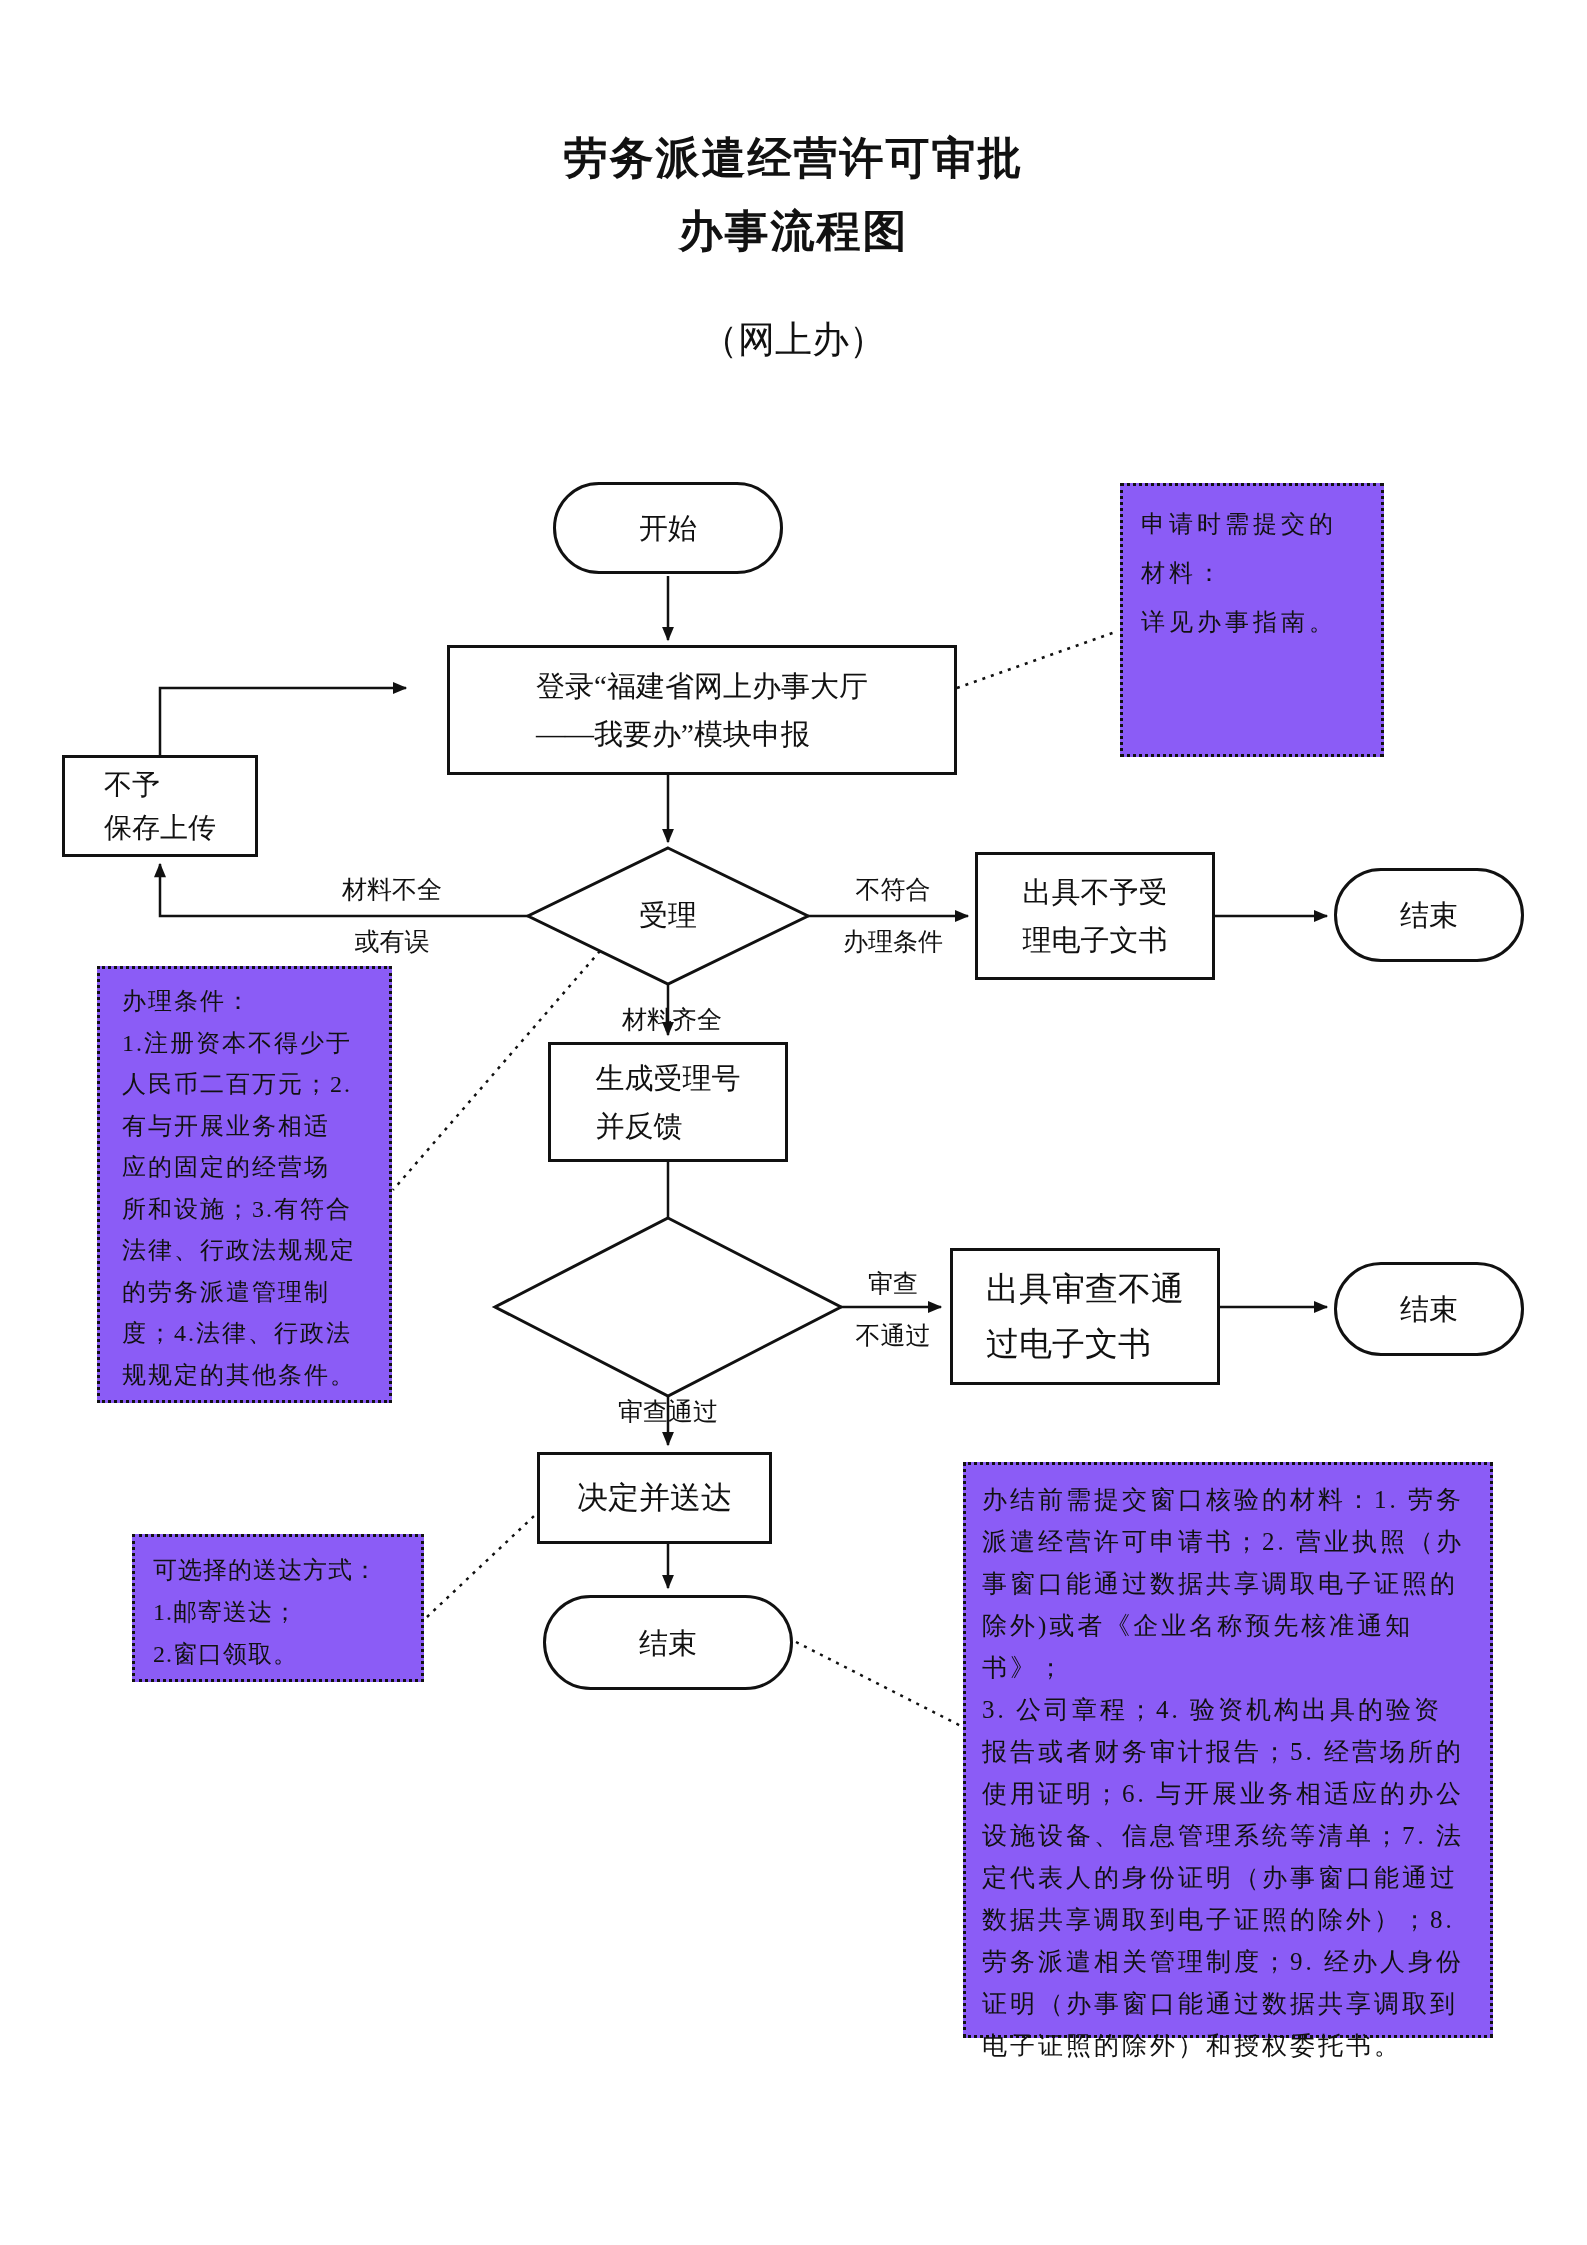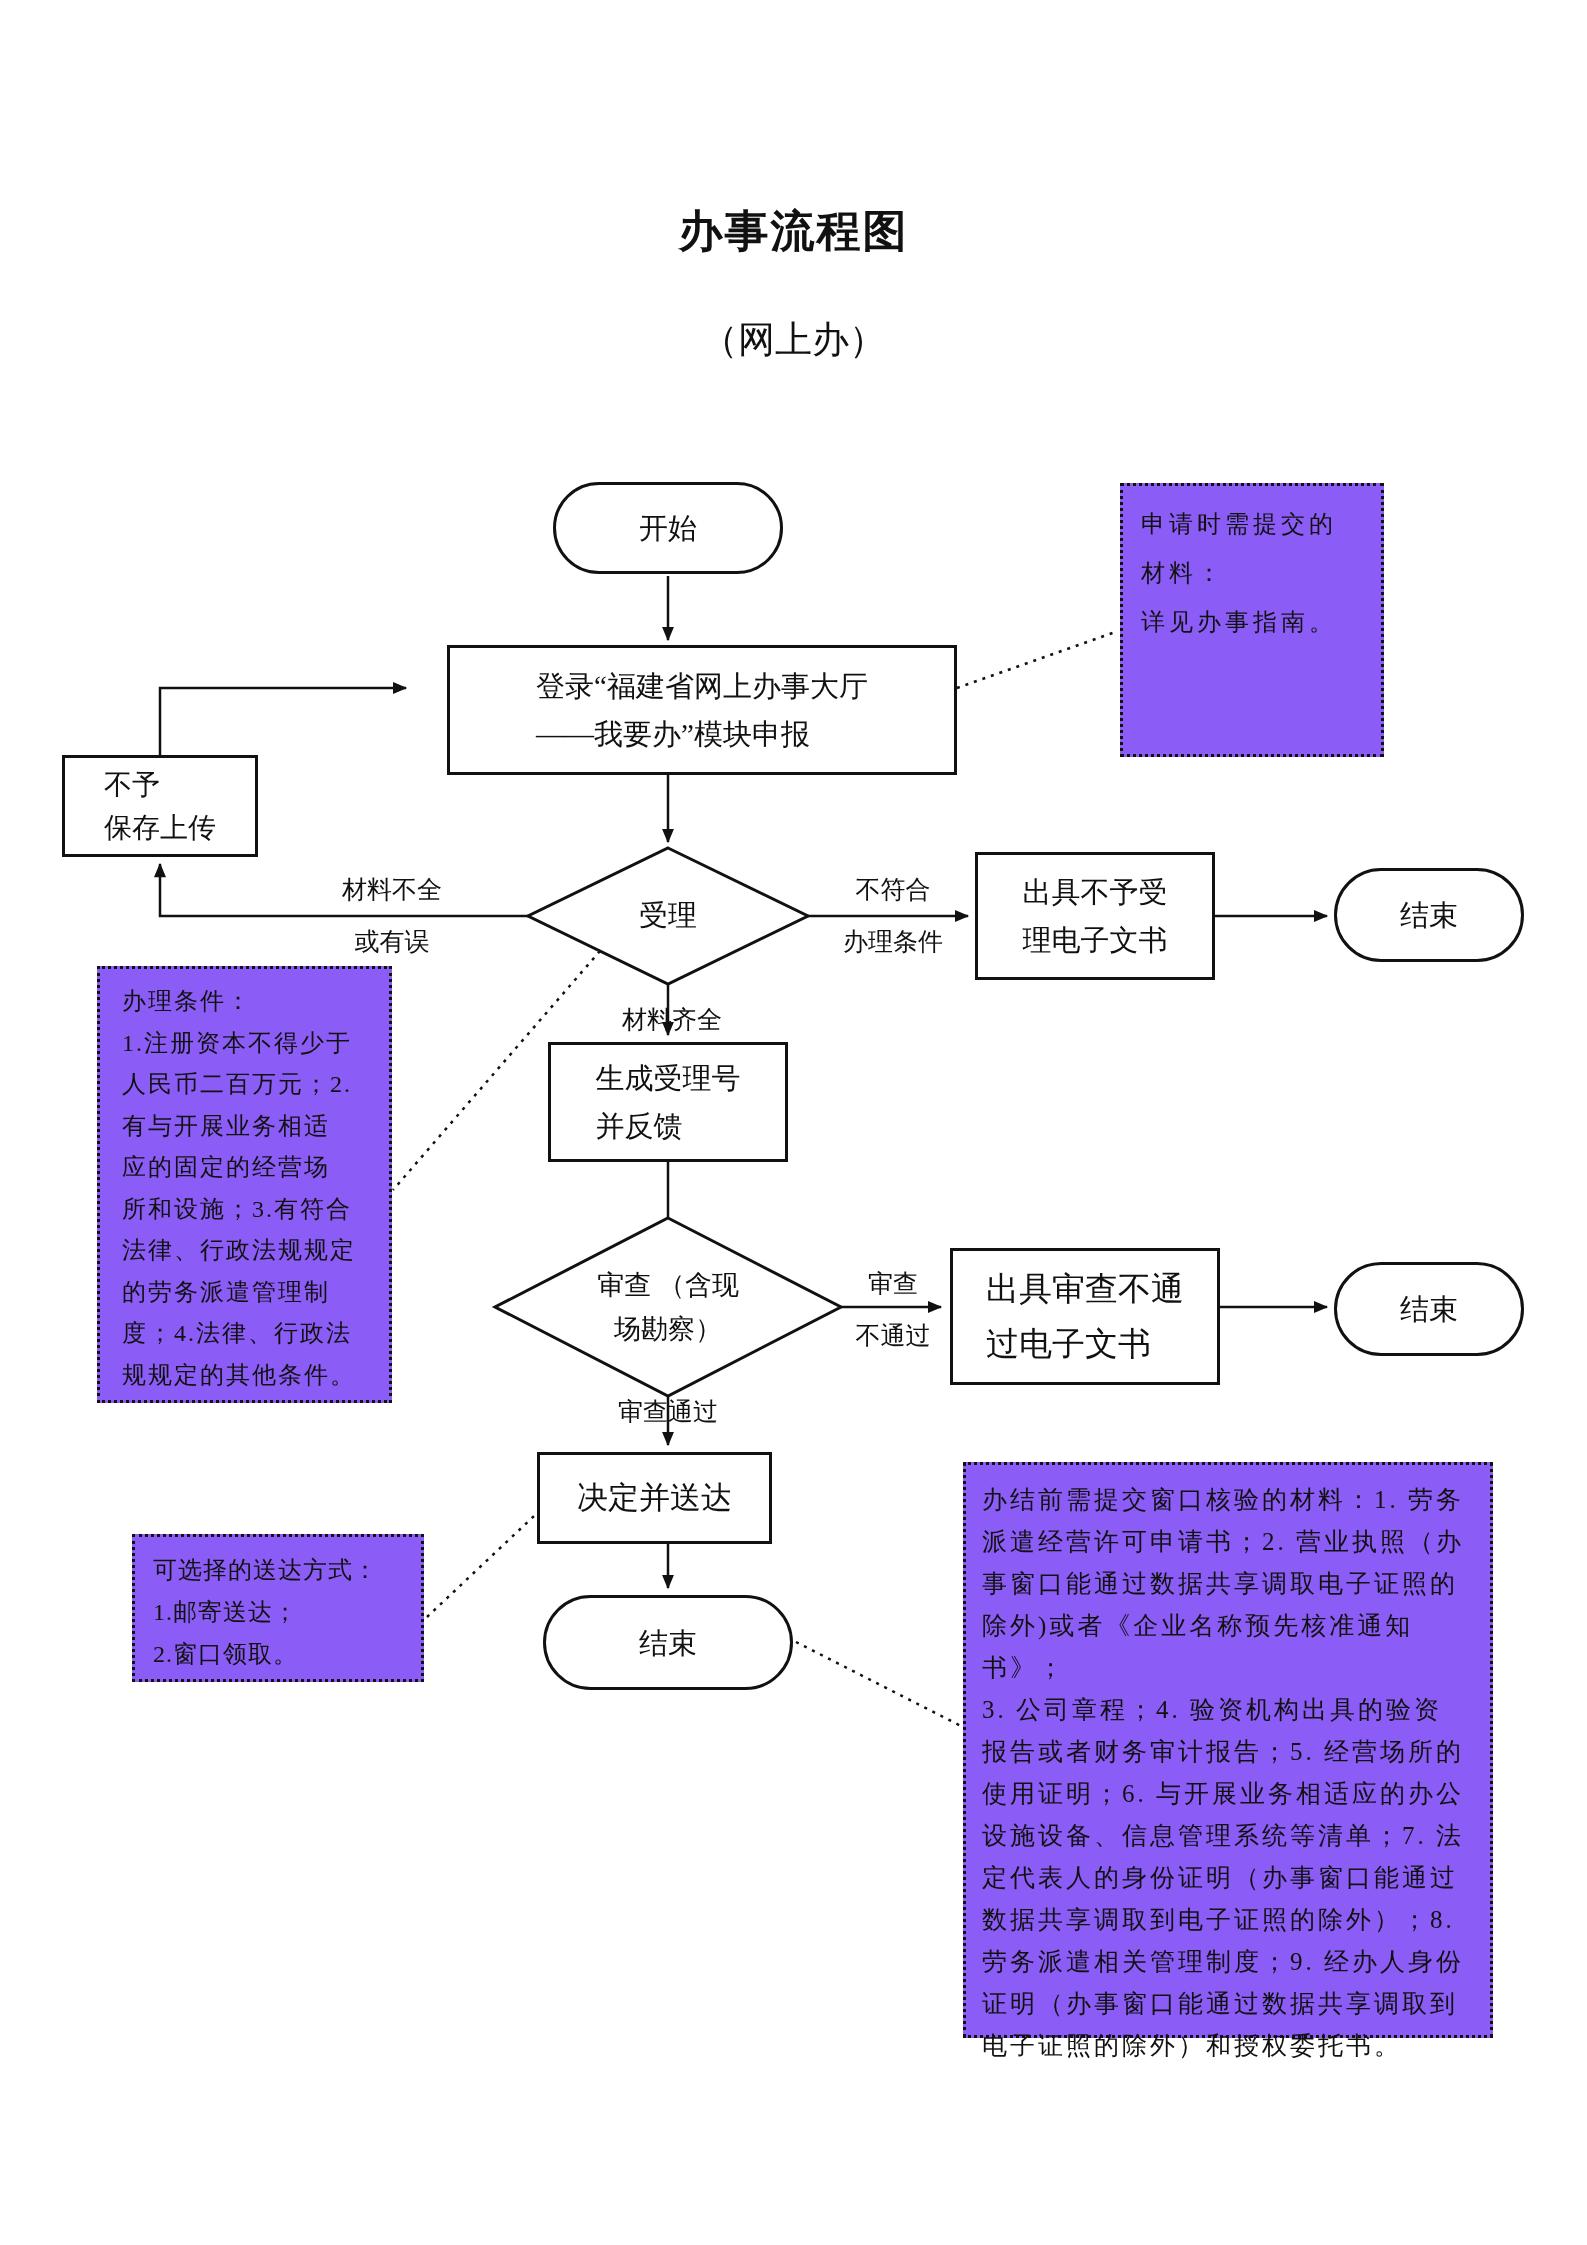--- a/index.html
+++ b/index.html
@@ -59,20 +59,21 @@
 
     <path d="M923 700 L1118 631" stroke="#111111" stroke-width="2.5" fill="none" stroke-dasharray="3 6"></path>
     <path d="M600 951 L393 1190" stroke="#111111" stroke-width="2.5" fill="none" stroke-dasharray="3 6"></path>
     <path d="M427 1617 L551 1500" stroke="#111111" stroke-width="2.5" fill="none" stroke-dasharray="3 6"></path>
     <path d="M796 1642 L961 1726" stroke="#111111" stroke-width="2.5" fill="none" stroke-dasharray="3 6"></path>
 
     <polygon points="668,848 808,916 668,984 528,916" fill="#ffffff" stroke="#111111" stroke-width="3"></polygon>
     <polygon points="668,1218 841,1307 668,1396 495,1307" fill="#ffffff" stroke="#111111" stroke-width="3"></polygon>
   </svg>
 
+  <div class="title-line t1">劳务派遣经营许可审批</div>
   <div class="title-line t2">办事流程图</div>
   <div class="title-line t3">（网上办）</div>
 
   <div class="shape oval single" style="left:553px;top:482px;width:230px;height:92px;font-size:29px;">开始</div>
 
   <div class="shape" style="left:413px;top:645px;width:510px;height:130px;font-size:29px;line-height:48px;margin-left:34px;">登录“福建省网上办事大厅
 ——我要办”模块申报</div>
 
   <div class="shape" style="left:62px;top:755px;width:196px;height:102px;font-size:28px;line-height:43px;">不予
 保存上传</div>
@@ -80,22 +81,20 @@
   <div class="dtext" style="left:528px;top:848px;width:280px;height:136px;font-size:29px;">受理</div>
 
   <div class="shape" style="left:975px;top:852px;width:240px;height:128px;font-size:29px;line-height:48px;">出具不予受
 理电子文书</div>
 
   <div class="shape oval single" style="left:1334px;top:868px;width:190px;height:94px;font-size:29px;">结束</div>
 
   <div class="shape" style="left:548px;top:1042px;width:240px;height:120px;font-size:29px;line-height:48px;">生成受理号
 并反馈</div>
 
-  <div class="dtext" style="left:495px;top:1218px;width:346px;height:178px;font-size:27px;line-height:44px;">审查 （含现
-场勘察）</div>
 
   <div class="shape" style="left:950px;top:1248px;width:270px;height:137px;font-size:33px;line-height:55px;">出具审查不通
 过电子文书</div>
 
   <div class="shape oval single" style="left:1334px;top:1262px;width:190px;height:94px;font-size:29px;">结束</div>
 
   <div class="shape single" style="left:537px;top:1452px;width:235px;height:92px;font-size:31px;">决定并送达</div>
 
   <div class="shape oval single" style="left:543px;top:1595px;width:250px;height:95px;font-size:29px;">结束</div>
 

